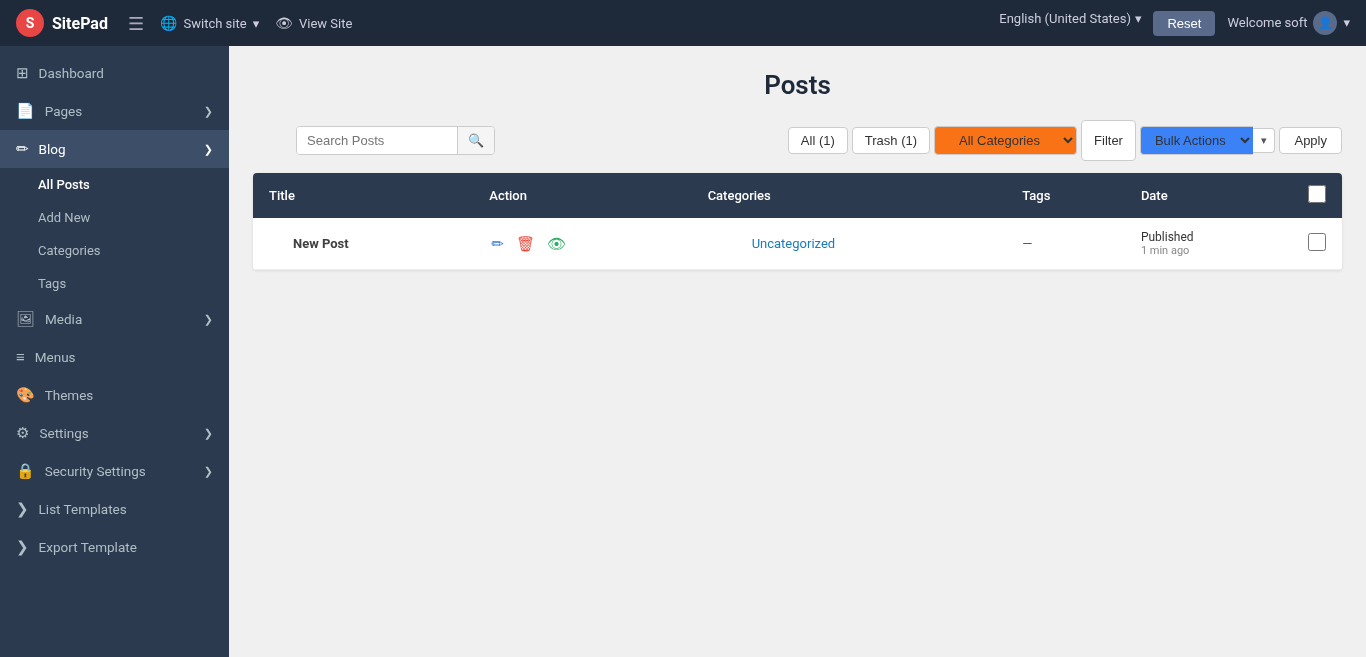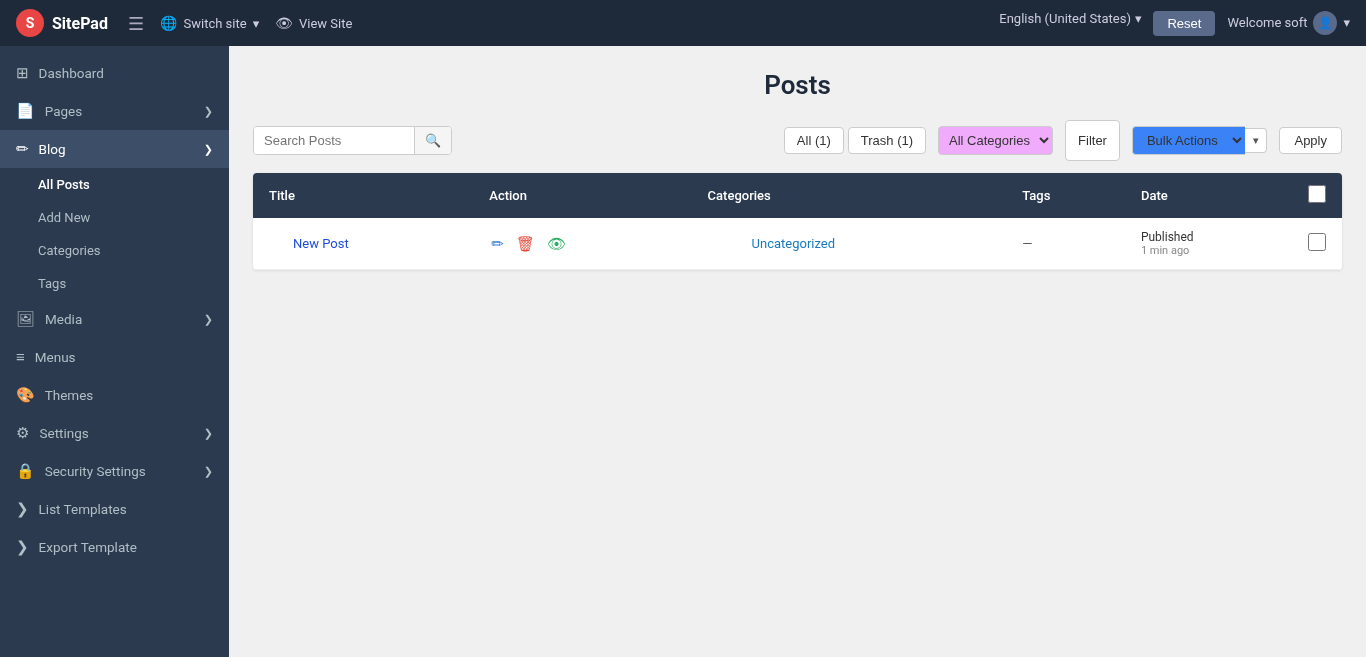--- a/index.html
+++ b/index.html
@@ -145,22 +145,23 @@
       font-size: 26px;
       font-weight: 600;
       color: #1e2a3a;
       margin-bottom: 20px;
     }
 
     
     .toolbar {
       display: flex;
       align-items: center;
-      gap: 12px;
+      gap: 4px;
       margin-bottom: 12px;
+      margin-left: 43px;
     }
     .search-wrapper {
       display: flex;
       align-items: center;
       border: 1px solid #ccc;
       border-radius: 4px;
       background: white;
       overflow: hidden;
     }
     .search-input {
@@ -190,23 +191,23 @@
       background: white;
       padding: 5px 12px;
       border-radius: 4px;
       font-size: 13px;
       cursor: pointer;
       color: #333;
     }
     .categories-select {
       border: 1px solid #ccc;
       border-radius: 4px;
-      padding: 5px 6px;
-      font-size: 13px;
-      background: #f0abfc;
+      padding: 5px 20px;
+      font-size: 13px;
+      background: #f97316;
       color: #333;
       cursor: pointer;
     }
     .filter-btn {
       border: 1px solid #ccc;
       background: white;
       padding: 12px 12px;
       border-radius: 4px;
       font-size: 13px;
       cursor: pointer;
@@ -274,23 +275,23 @@
     .posts-table tbody tr {
       border-bottom: 1px solid #eee;
     }
     .posts-table tbody td {
       padding: 12px 16px;
       font-size: 13px;
       color: #333;
       vertical-align: middle;
     }
     .post-link {
-      color: #1d4ed8;
+      color: #404040;
       text-decoration: none;
-      font-weight: 400;
+      font-weight: 700;
       padding-left: 24px;
     }
     .action-icons {
       display: flex;
       gap: 8px;
       align-items: center;
     }
     .action-icon-btn {
       background: none;
       border: none;

